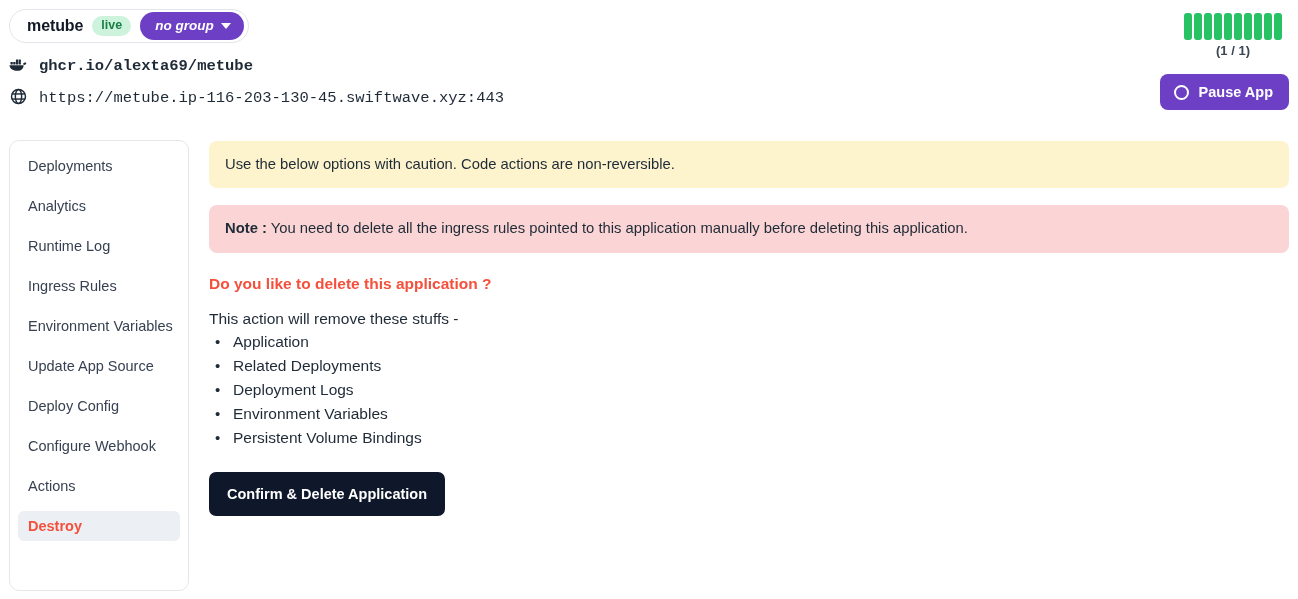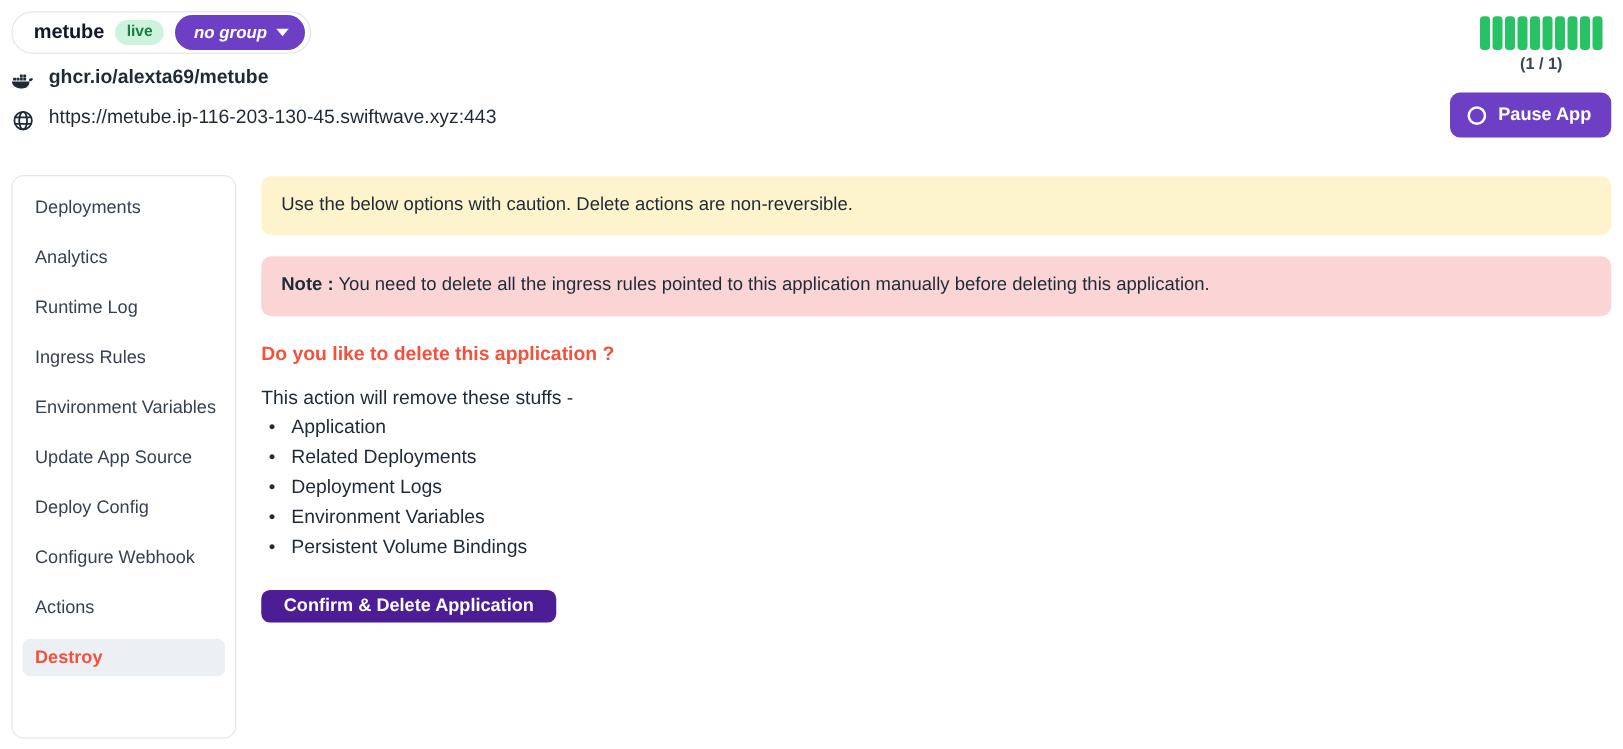--- a/index.html
+++ b/index.html
@@ -73,22 +73,23 @@
     width: 0; height: 0;
     border-left: 5px solid transparent;
     border-right: 5px solid transparent;
     border-top: 6px solid #ffffff;
     display: block;
   }
 
   .meta-row {
     position: absolute;
     display: flex;
-    align-items: flex-start;
+    align-items: flex-end;
     gap: 11px;
+    font-family: Liberation Mono, monospace;
   }
   .meta-image { left: 9px; top: 53px; }
   .meta-url   { left: 9px; top: 85px; }
 
   .meta-icon {
     width: 19px; height: 22px;
     display: flex; align-items: center; justify-content: center;
     color: #1f2a37;
     flex: none;
   }
@@ -236,25 +237,25 @@
   .stuff-list li::before {
     content: "\2022";
     position: absolute;
     left: 6px;
     top: 0;
     color: #1f2a37;
     font-size: 15px;
   }
 
   .delete-btn {
-    background: #4c1d95;
+    background: #0f172a;
     color: #ffffff;
     border: none;
     border-radius: 7px;
-    height: 26px;
+    height: 44px;
     padding: 0 18px;
     font-family: "Liberation Sans", sans-serif;
     font-size: 14.5px;
     font-weight: 700;
     cursor: pointer;
   }
 </style>
 </head>
 <body>
 
@@ -329,21 +330,21 @@
     <a class="side-item">Environment Variables</a>
     <a class="side-item">Update App Source</a>
     <a class="side-item">Deploy Config</a>
     <a class="side-item">Configure Webhook</a>
     <a class="side-item">Actions</a>
     <a class="side-item active">Destroy</a>
   </nav>
 
   <main class="main">
 
-    <div class="alert alert-warning">Use the below options with caution. Delete actions are non-reversible.</div>
+    <div class="alert alert-warning">Use the below options with caution. Code actions are non-reversible.</div>
 
     <div class="alert alert-danger">
       <b>Note :</b><span> You need to delete all the ingress rules pointed to this application manually before deleting this application.</span>
     </div>
 
     <p class="question">Do you like to delete this application ?</p>
 
     <p class="lead">This action will remove these stuffs -</p>
 
     <ul class="stuff-list">

